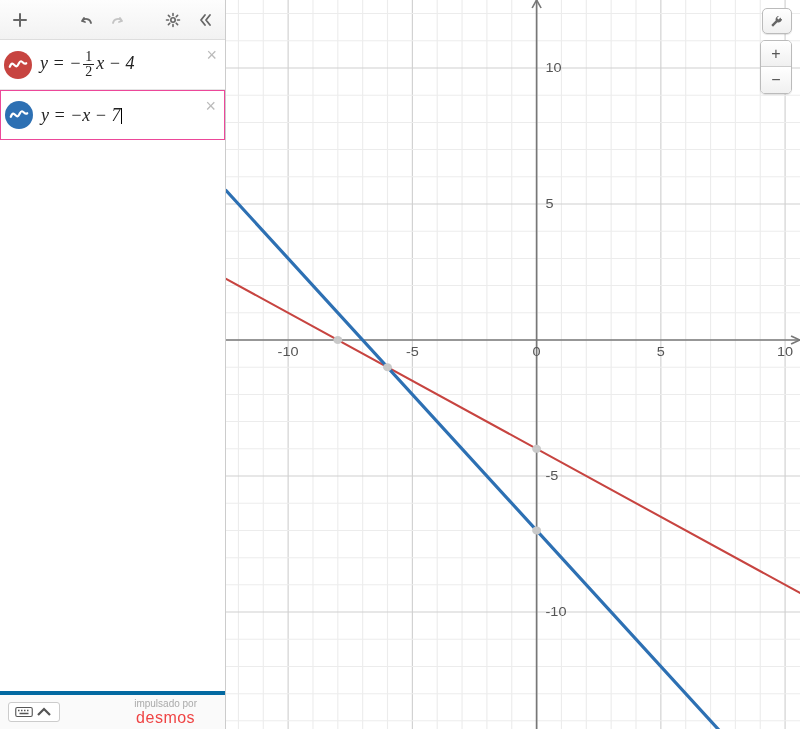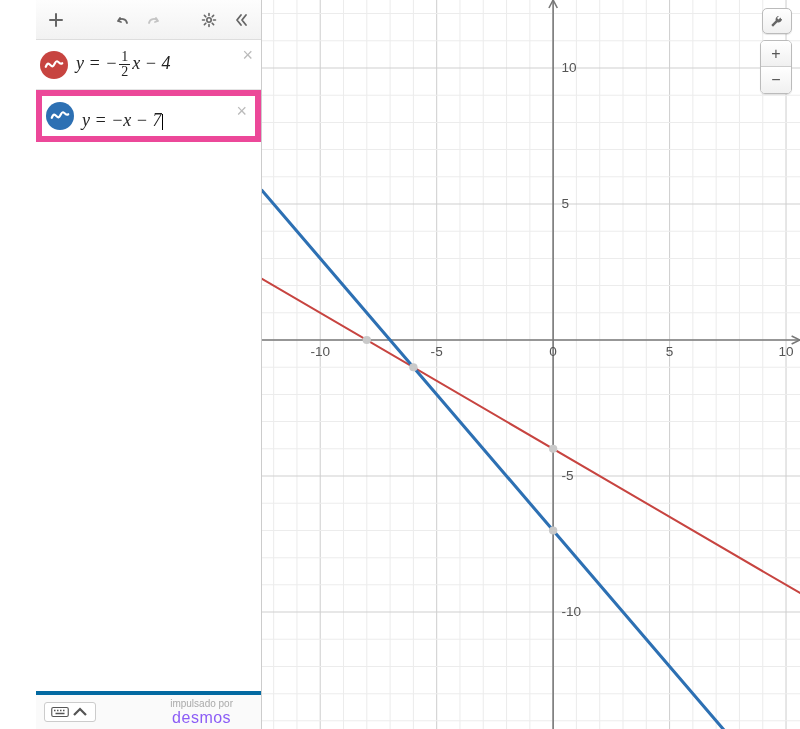--- a/index.html
+++ b/index.html
@@ -1,44 +1,44 @@
 <!DOCTYPE html>
 <html><head>
 <meta charset="utf-8">
 <style>
   * { box-sizing: border-box; margin: 0; padding: 0; }
   html, body { width: 800px; height: 729px; font-family: Arial, sans-serif; overflow: hidden; background: #fff; }
   .app { display: flex; width: 100%; height: 100%; position: relative; }
 
   
-  .sidebar { width: 226px; height: 100%; background: #fff; border-right: 1px solid #ccc; position: relative; display:flex; flex-direction:column;margin-left:36px;}
+  .sidebar { width: 226px; height: 100%; background: #fff; border-right: 1px solid #ccc; position: relative; display:flex; flex-direction:column;}
   .toolbar { height: 40px; border-bottom: 1px solid #ddd; display: flex; align-items: center; padding: 0 6px; gap: 4px; background: linear-gradient(#fdfdfd,#f2f2f2); }
   .toolbar .spacer { flex: 1; }
   .tbtn { width: 28px; height: 28px; display:flex; align-items:center; justify-content:center; color:#666; cursor:pointer; border-radius:3px; }
   .tbtn svg { width:16px; height:16px; }
   .tbtn.disabled { opacity:.35; cursor:default; }
 
   .rows { flex:0 0 auto; }
   .row { display:flex; align-items:center; border-bottom:1px solid #e4e4e4; min-height:50px; position:relative; padding: 6px 8px 6px 4px; }
-  .row.selected { border:6px solid #ec4899; background:#fff;align-items:flex-end; }
+  .row.selected { border:1px solid #ec4899; background:#fff; }
   .row .colorcircle { width:28px; height:28px; border-radius:50%; flex:0 0 28px; margin-right:8px; display:flex; align-items:center; justify-content:center; color:#fff; }
   .row .colorcircle svg { width:22px; height:22px; }
   .row .mathex { flex:1; font-family: "Times New Roman", serif; font-style: italic; font-size:18px; color:#222; line-height:1; }
   .row .mathex .frac { display:inline-block; vertical-align:middle; text-align:center; font-style:normal; font-size:14px; line-height:1; margin:0 2px;}
   .row .mathex .frac .num { display:block; border-bottom:1px solid #222; padding:0 2px;}
   .row .mathex .frac .den { display:block; padding:0 2px;}
   .row .mathex .it { font-style: italic; }
   .cursor-bar { display:inline-block; width:1px; height:16px; background:#000; vertical-align:middle; margin-left:1px;}
   .row .del { position:absolute; top:6px; right:8px; color:#bbb; cursor:pointer; font-size:18px; line-height:1; }
 
   .sidebar-footer { position:absolute; bottom:0; left:0; right:0; height:38px; border-top:4px solid #0369a1; display:flex; align-items:center; padding:0 8px; background:#fafafa; gap:6px;}
   .keyboard-btn { display:flex; align-items:center; gap:2px; border:1px solid #ccc; border-radius:3px; padding:3px 6px; cursor:pointer; background:#fff;}
   .keyboard-btn svg { width:18px; height:12px; }
   .sidebar-footer .brand { margin-left:auto; margin-right:20px; text-align:center; color:#aaa; font-size:10px; line-height:1.1; }
-  .sidebar-footer .brand .big { font-size:16px; letter-spacing:.5px; color:#8b5cf6; font-weight:400;}
+  .sidebar-footer .brand .big { font-size:16px; letter-spacing:.5px; color:#ef4444; font-weight:400;}
 
   
   .graph { flex:1; position:relative; background:#fff; }
   .graph svg.plot { position:absolute; inset:0; width:100%; height:100%; }
   .axislabel { font: 13px Arial; fill:#555; }
 
   .graph-controls { position:absolute; top:8px; right:8px; display:flex; flex-direction:column; gap:6px; align-items:flex-end;}
   .pillbtn { width:30px; height:26px; border:1px solid #bbb; border-radius:5px; background:linear-gradient(#fff,#f0f0f0); display:flex; align-items:center; justify-content:center; color:#555; cursor:pointer; box-shadow:0 1px 1px rgba(0,0,0,.1);}
   .zoomgroup { border:1px solid #bbb; border-radius:5px; overflow:hidden; box-shadow:0 1px 1px rgba(0,0,0,.1);}
   .zoomgroup .pillbtn { border:none; border-radius:0; box-shadow:none; }

